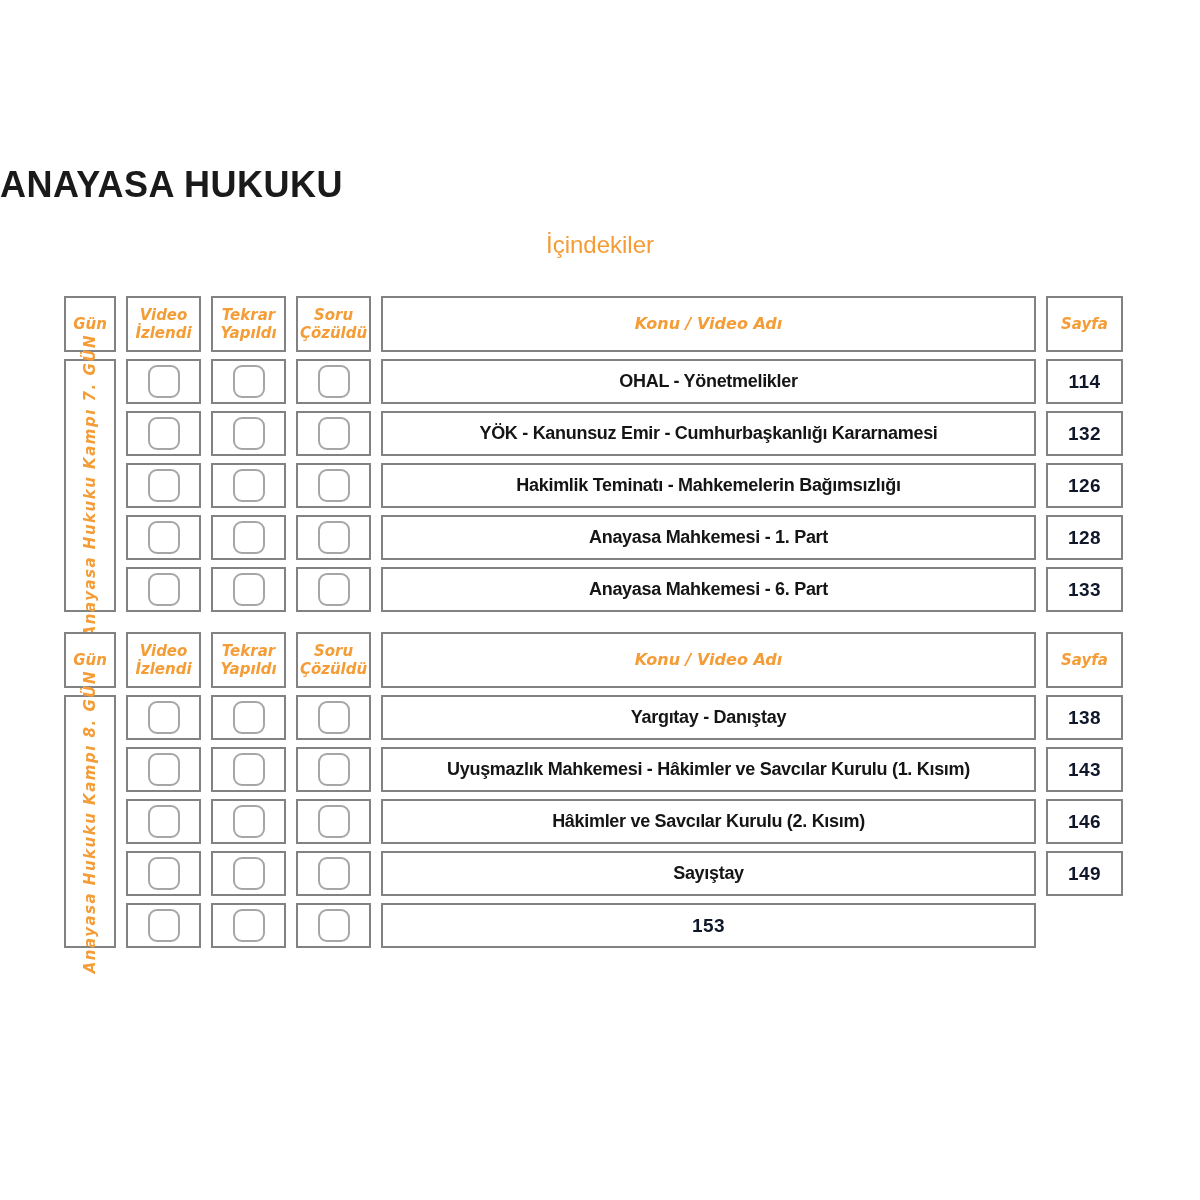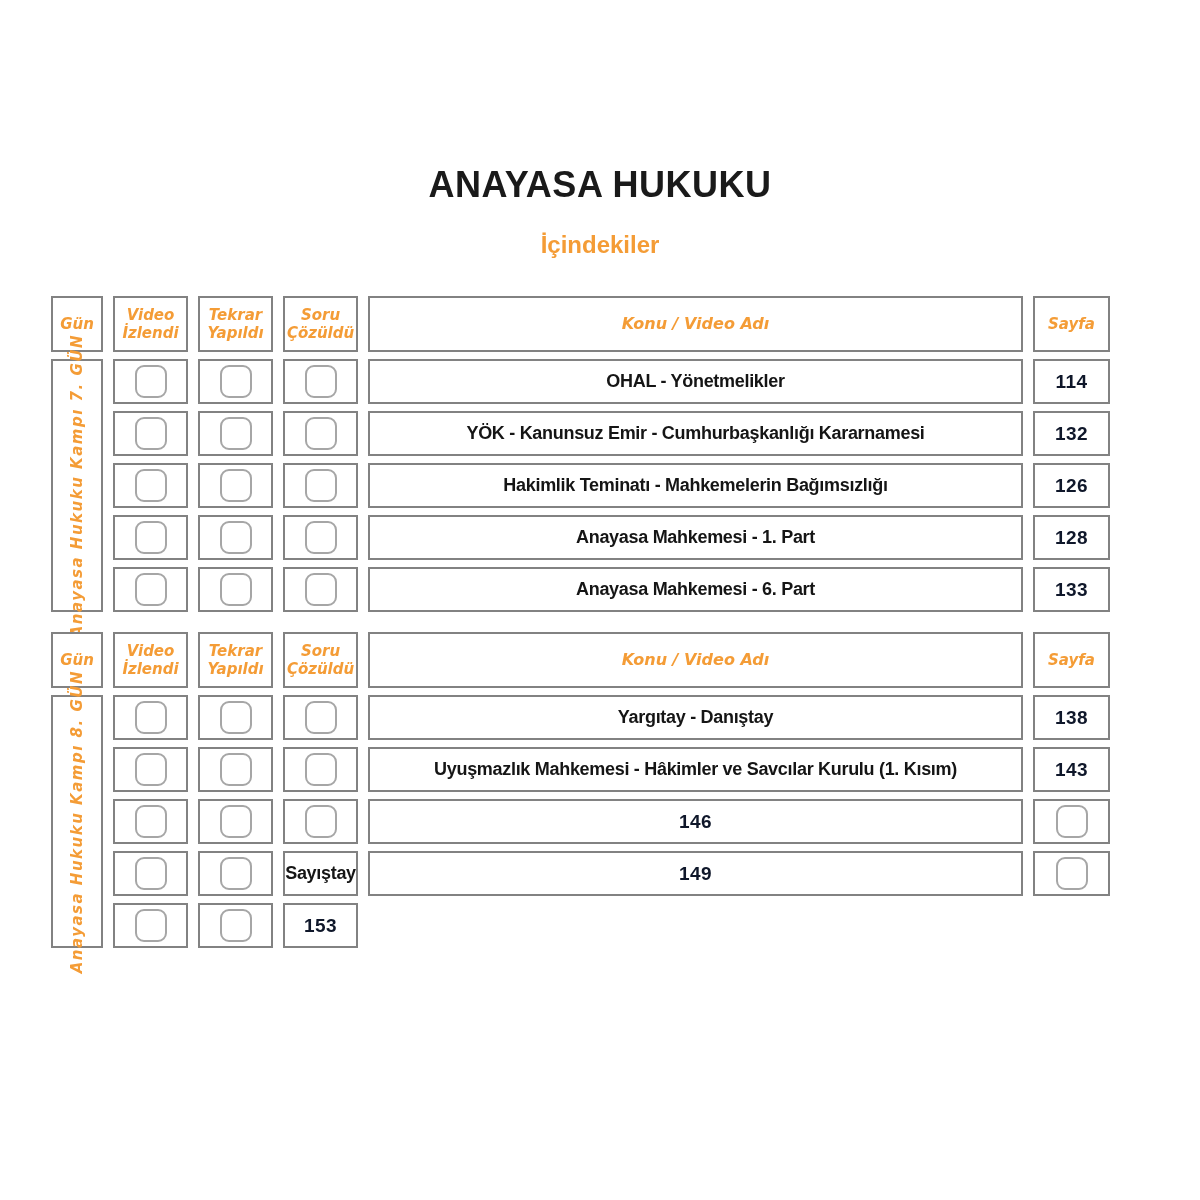--- a/index.html
+++ b/index.html
@@ -9,39 +9,39 @@
     height: 1200px;
     background: #ffffff;
     font-family: "Liberation Sans", sans-serif;
     overflow: hidden;
   }
   .page-title {
     position: absolute;
     top: 164px;
     left: 0;
     width: 100%;
-    text-align: center;
+    text-align: left;
     font-size: 36px;
     font-weight: bold;
     letter-spacing: 0.5px;
     color: #1a1a1a;
   }
   .page-subtitle {
     position: absolute;
     top: 231px;
     left: 0;
     width: 100%;
     text-align: center;
     font-size: 24px;
-    font-weight: bold;
+    font-weight: normal;
     color: #f49c36;
   }
   .toc-table {
     position: absolute;
-    left: 51px;
+    left: 64px;
     display: grid;
     grid-template-columns: 52px 75px 75px 75px 655px 77px;
     grid-template-rows: 56px repeat(5, 45px);
     column-gap: 10px;
     row-gap: 7px;
   }
   .s1 { top: 296px; }
   .s2 { top: 632px; }
   .cell {
     box-sizing: border-box;
@@ -215,20 +215,21 @@
 
     <div class="cell">
         <span class="checkbox"></span>
       </div>
     <div class="cell">
         <span class="checkbox"></span>
       </div>
     <div class="cell">
         <span class="checkbox"></span>
       </div>
+    <div class="cell topic-cell">Hâkimler ve Savcılar Kurulu (2. Kısım)</div>
     <div class="cell page-cell">146</div>
 
     <div class="cell">
         <span class="checkbox"></span>
       </div>
     <div class="cell">
         <span class="checkbox"></span>
       </div>
     <div class="cell">
         <span class="checkbox"></span>

